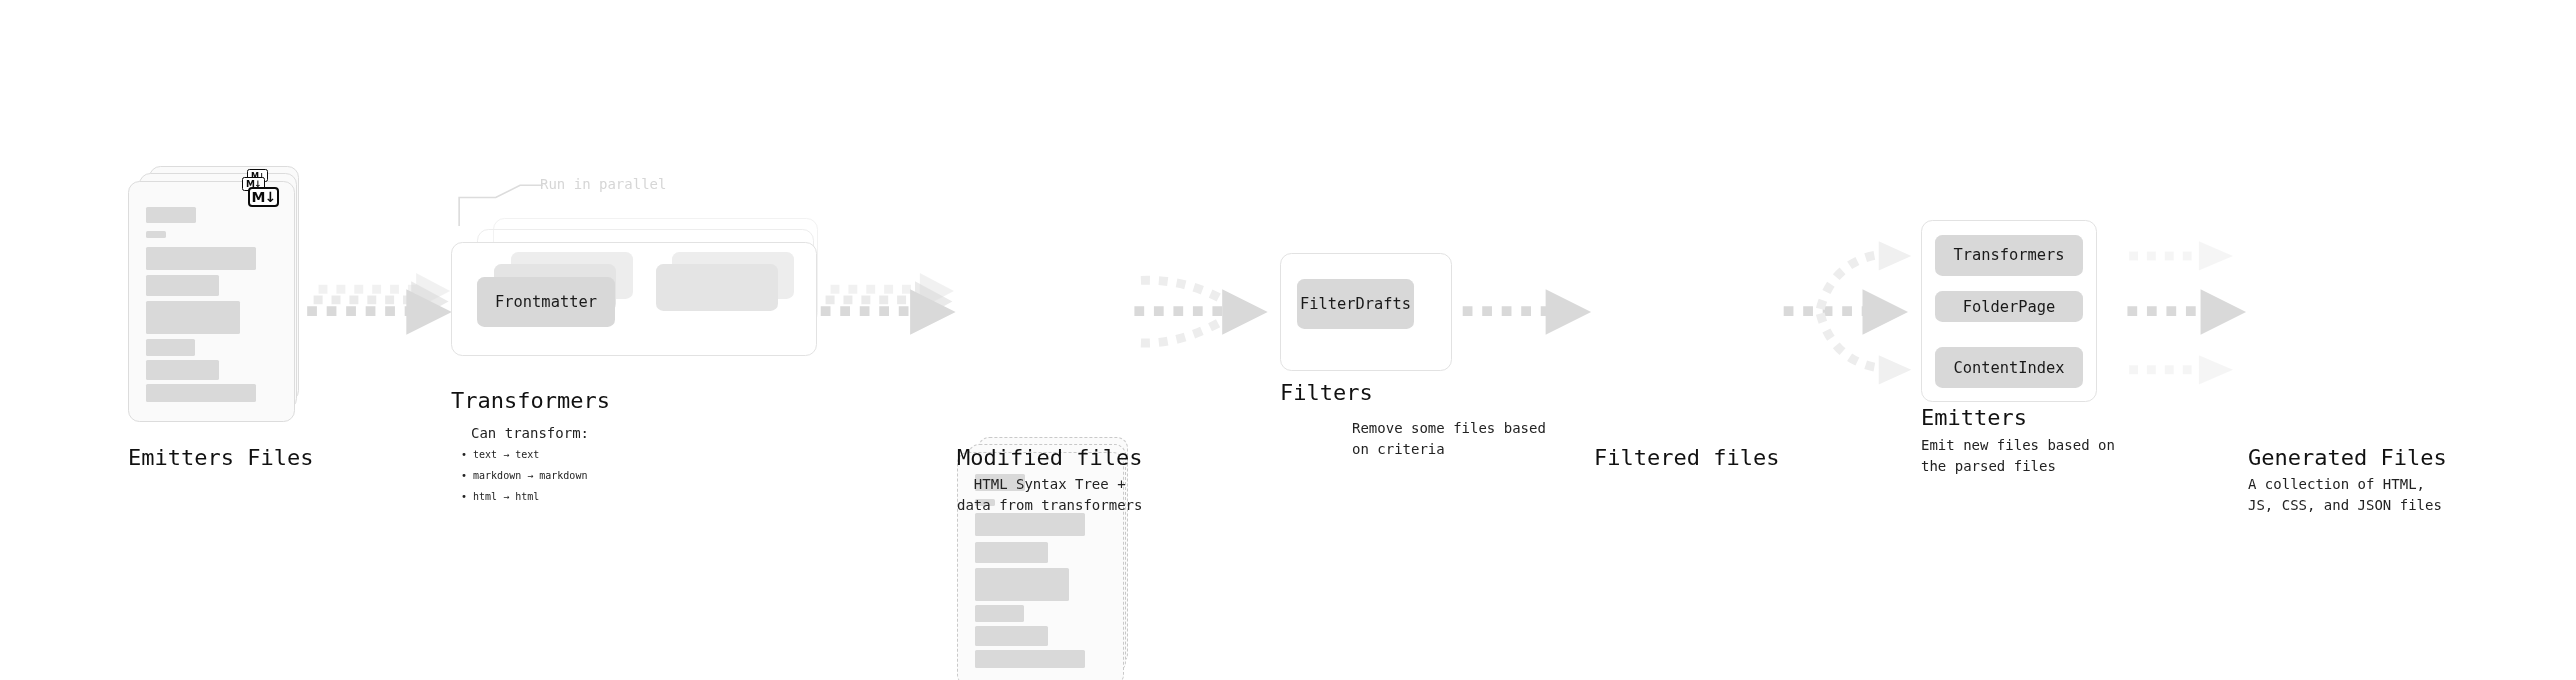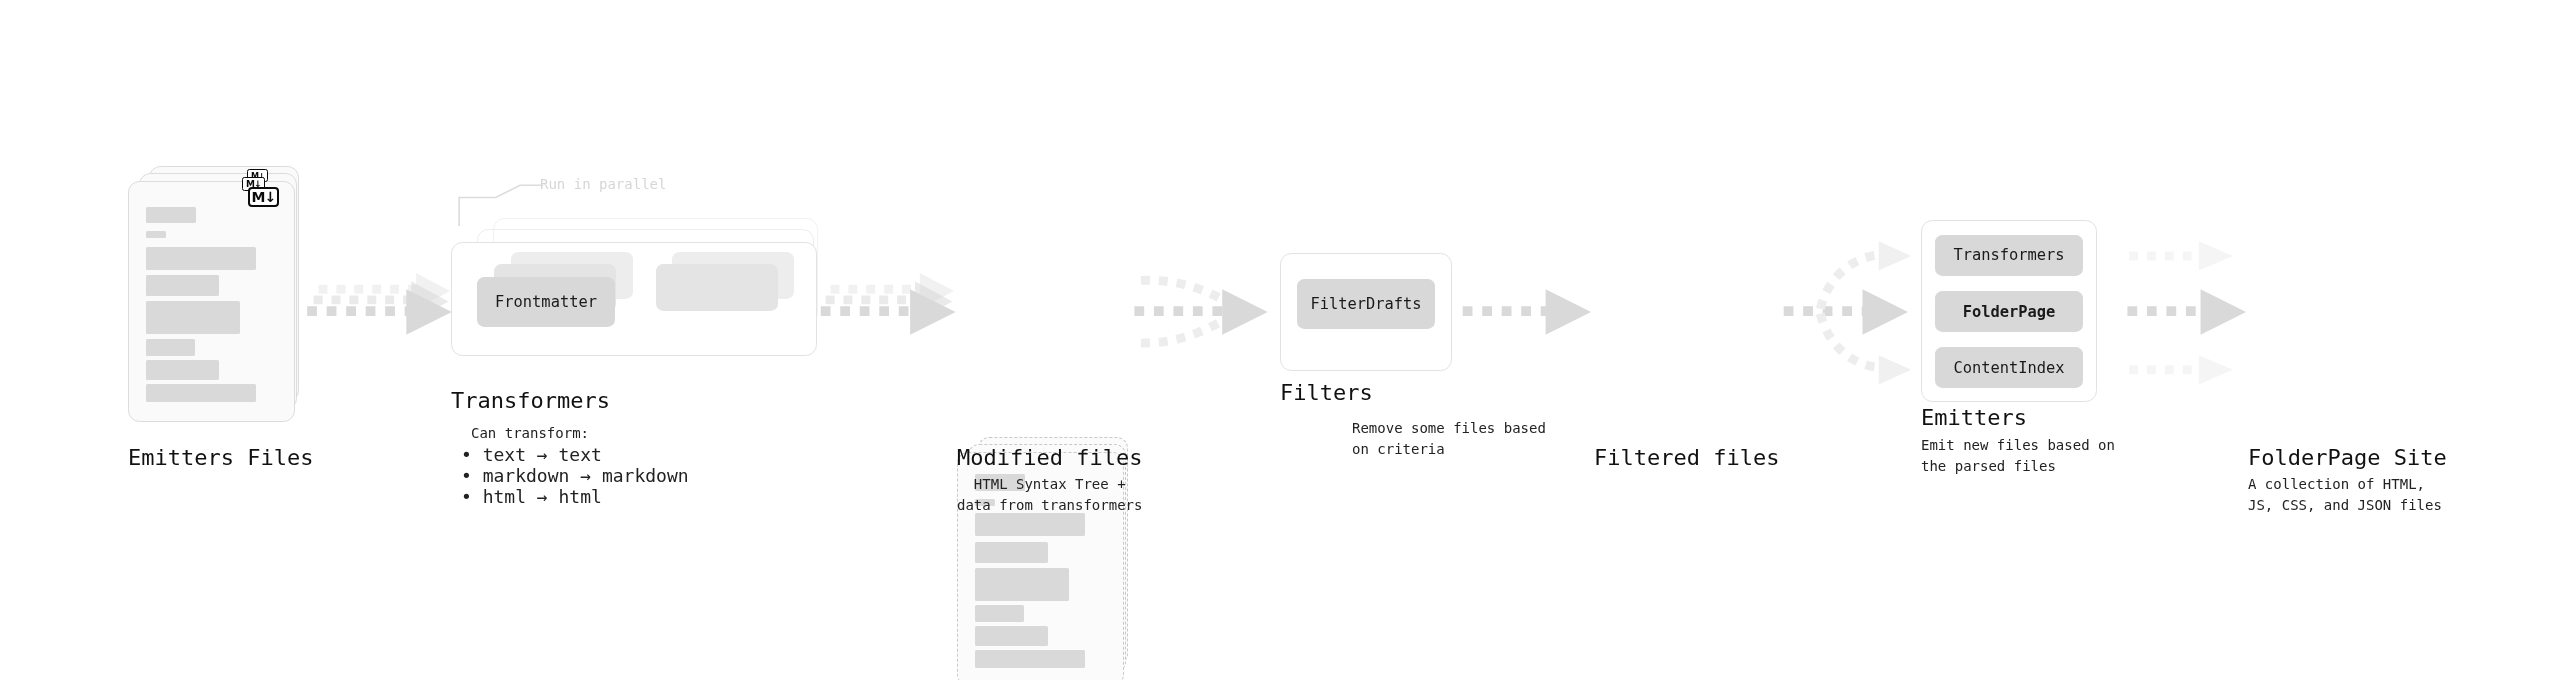--- a/index.html
+++ b/index.html
@@ -47,21 +47,21 @@
     font-size:15.4px;color:#1a1a1a;white-space:nowrap;
   }
   .chip.g2{background:#e4e4e4;color:transparent;}
   .chip.g3{background:#ededed;color:transparent;}
 
   
   .title{position:absolute;font-size:22px;color:#111;white-space:nowrap;letter-spacing:0px;}
   .sub{position:absolute;font-size:14px;color:#222;line-height:21px;white-space:pre;}
   .runlabel{position:absolute;font-size:14px;color:#d6d6d6;white-space:nowrap;}
 
-  .bullets{position:absolute;font-size:18px;color:#222;line-height:21px;}
+  .bullets{position:absolute;font-size:10px;color:#222;line-height:21px;}
   .bullets .bl{white-space:pre;}
 
   svg.ov{position:absolute;left:0;top:0;width:2576px;height:681px;pointer-events:none;}
 </style>
 </head>
 <body>
 
 <div class="stage">
 
   <svg class="ov" viewBox="0 0 3170 838">
@@ -198,44 +198,44 @@
       <div class="skel" style="left:17px;top:173px;width:73px;height:19.5px;"></div>
       <div class="skel" style="left:17px;top:197px;width:110px;height:18px;"></div>
     </div>
   </div>
   <div class="title" style="left:957px;top:445px;">Modified files</div>
   <div class="sub" style="left:957px;top:474px;text-align:center;">HTML Syntax Tree +
 data from transformers</div>
 
   <div class="node" style="left:1280px;top:253px;width:179px;height:118px;">
     <div class="panel" style="left:0;top:0;width:172px;height:118px;"></div>
-    <div class="chip" style="left:17px;top:26px;width:138px;height:50px;">
+    <div class="chip" style="left:17px;top:26px;width:117px;height:50px;">
         <span>FilterDrafts</span>
       </div>
   </div>
   <div class="title" style="left:1280px;top:380px;">Filters</div>
   <div class="sub" style="left:1352px;top:418px;">Remove some files based
 on criteria</div>
 
   <div class="title" style="left:1594px;top:445px;">Filtered files</div>
 
   <div class="node" style="left:1921px;top:220px;width:187px;height:187px;">
     <div class="panel" style="left:0;top:0;width:176px;height:182px;"></div>
     <div class="chip" style="left:14px;top:14.6px;width:148px;height:41px;">
         <span>Transformers</span>
       </div>
-    <div class="chip" style="left:14px;top:71px;width:148px;height:41px;font-weight:bold;">
+    <div class="chip" style="left:14px;top:71px;width:148px;height:31px;">
         <span>FolderPage</span>
       </div>
     <div class="chip" style="left:14px;top:127px;width:148px;height:41px;">
         <span>ContentIndex</span>
       </div>
   </div>
   <div class="title" style="left:1921px;top:405px;">Emitters</div>
   <div class="sub" style="left:1921px;top:435px;">Emit new files based on
 the parsed files</div>
 
-  <div class="title" style="left:2248px;top:445px;">FolderPage Site</div>
+  <div class="title" style="left:2248px;top:445px;">Generated Files</div>
   <div class="sub" style="left:2248px;top:474px;">A collection of HTML,
 JS, CSS, and JSON files</div>
 
 </div>
 
 
 </body></html>

